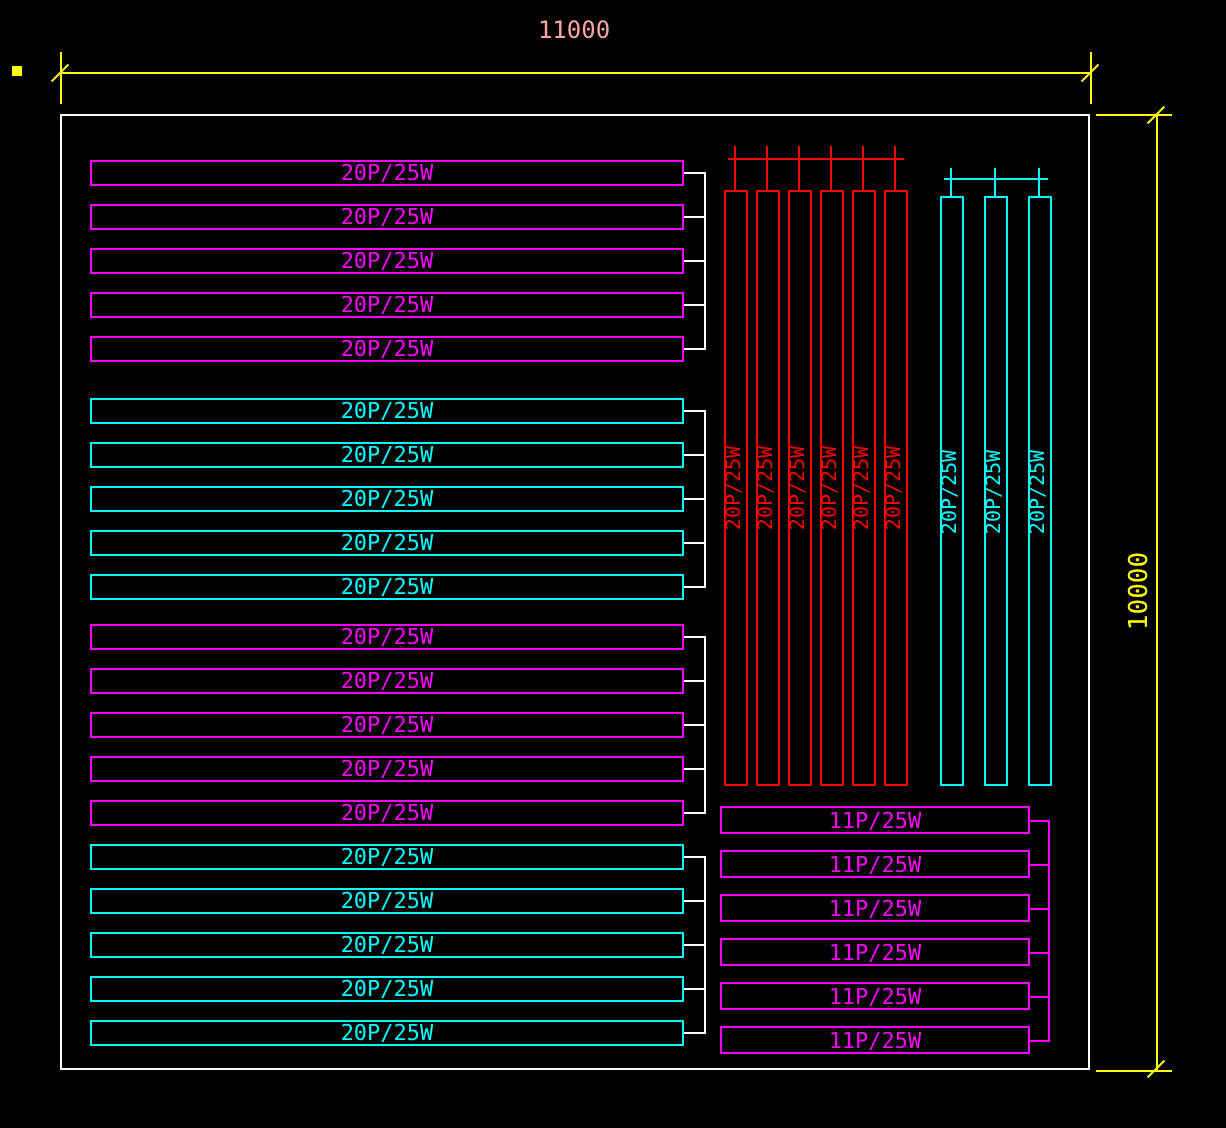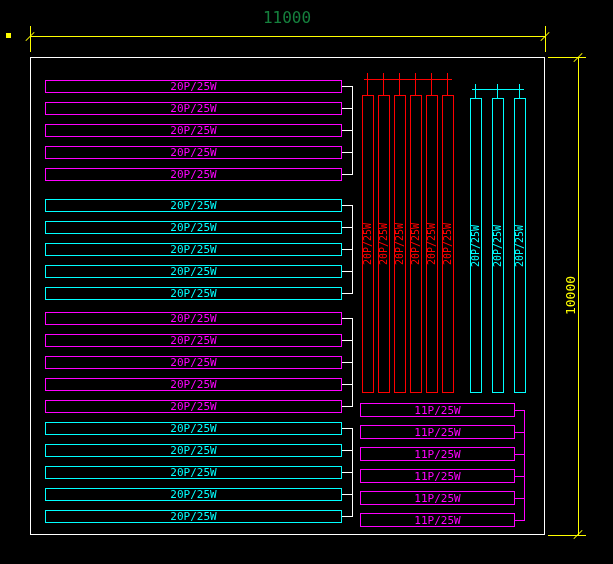--- a/index.html
+++ b/index.html
@@ -4,21 +4,21 @@
 <style>
   html,body{margin:0;padding:0;background:#000;}
   #stage{position:relative;width:613px;height:564px;background:#000;overflow:hidden;
          font-family:"DejaVu Sans Mono",monospace;}
   #border-rect{position:absolute;left:30px;top:57px;width:515px;height:478px;
                border:1px solid #fff;box-sizing:border-box;}
   .yline{position:absolute;background:#FFFF00;}
   .ytick{position:absolute;width:12px;height:1px;background:#FFFF00;transform:rotate(-45deg);}
   .ygrip{position:absolute;width:5px;height:5px;background:#FFFF00;}
   #dim-top-label{position:absolute;left:247px;top:8px;width:80px;text-align:center;
-                 color:#15803d;font-size:16px;}
+                 color:#fca5a5;font-size:12px;}
   #dim-right-label{position:absolute;left:540px;top:288px;width:60px;text-align:center;
                    color:#FFFF00;font-size:13px;transform:rotate(-90deg);}
 </style>
 </head>
 <body>
 
 <div id="stage">
 
   <div id="border-rect"></div>
 

